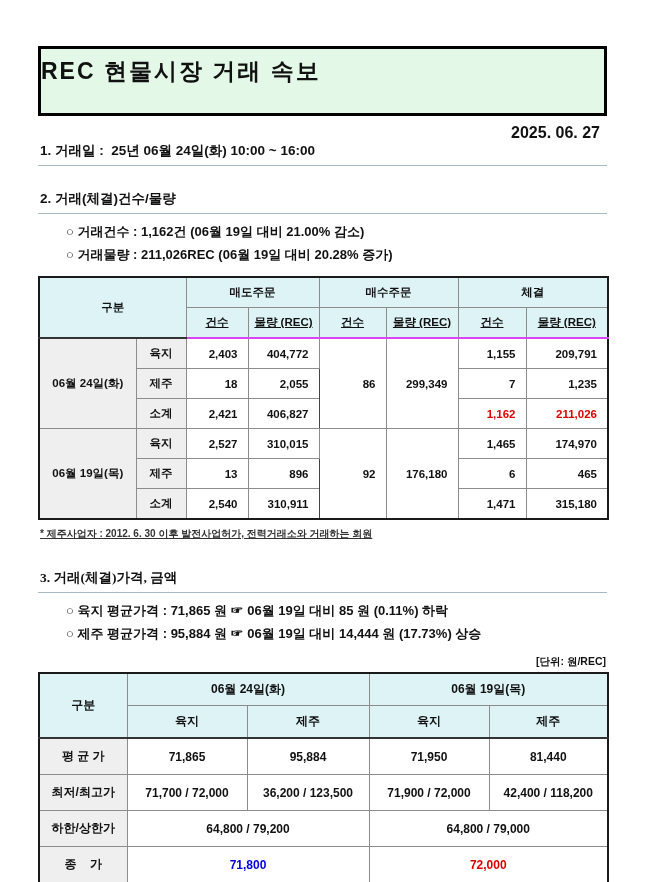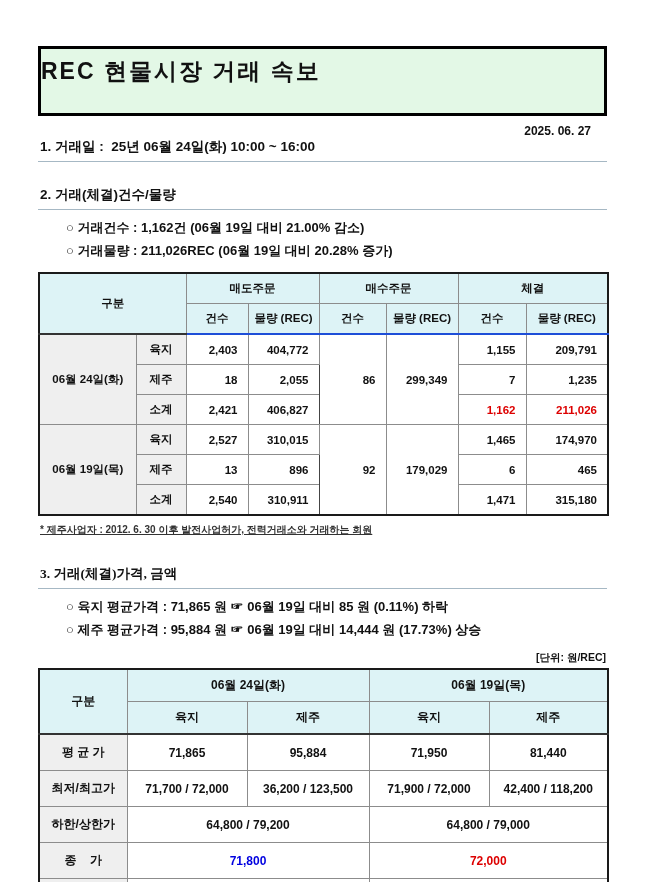--- a/index.html
+++ b/index.html
@@ -16,23 +16,23 @@
     border: 3px solid #000000;
     background: #e3f8e6;
     text-align: left;
     font-size: 23px;
     font-weight: 700;
     letter-spacing: 2px;
     padding: 7px 0 26px 0;
   }
   .doc-date {
     text-align: right;
-    font-size: 12px;
-    font-weight: 700;
-    margin: 8px 16px 0 0;
+    font-size: 16px;
+    font-weight: 700;
+    margin: 8px 7px 0 0;
   }
 
   .section-heading {
     font-size: 13.5px;
     font-weight: 700;
     border-bottom: 1.5px solid #a6b8c4;
     padding: 0 0 5px 2px;
     white-space: pre;
   }
   .sec1 { }
@@ -53,21 +53,21 @@
     table-layout: fixed;
     border: 2.5px solid #1a1a1a;
   }
   th, td { border: 1px solid #8c8c8c; }
 
   
   .t1 { font-size: 11.5px; }
   .t1 th { padding: 7px 2px; font-weight: 700; }
   .t1 td { padding: 7px 2px; font-weight: 700; }
   .t1 thead th { background: #ddf3f6; }
-  .t1 thead tr:last-child th { border-bottom: 2px solid #1d4ed8; }
+  .t1 thead tr:last-child th { border-bottom: 2px solid #d946ef; text-decoration: underline; }
   .t1 thead tr:first-child th.gubun { border-bottom: 2px solid #333333; }
   .lb { background: #efefef; text-align: center; }
   .t1 td.num { text-align: right; padding-right: 10px; }
   .gbdr { border-left: 1.5px solid #444444; }
   .red { color: #dd0000; }
   .blue { color: #0000e0; }
 
   .footnote {
     font-size: 10px;
     font-weight: 600;
@@ -159,21 +159,21 @@
         <td class="num">406,827</td>
         <td class="num gbdr red">1,162</td>
         <td class="num red">211,026</td>
       </tr>
       <tr>
         <td rowspan="3" class="lb">06월 19일(목)</td>
         <td class="lb">육지</td>
         <td class="num gbdr">2,527</td>
         <td class="num">310,015</td>
         <td rowspan="3" class="num gbdr">92</td>
-        <td rowspan="3" class="num">179,029</td>
+        <td rowspan="3" class="num">176,180</td>
         <td class="num gbdr">1,465</td>
         <td class="num">174,970</td>
       </tr>
       <tr>
         <td class="lb">제주</td>
         <td class="num gbdr">13</td>
         <td class="num">896</td>
         <td class="num gbdr">6</td>
         <td class="num">465</td>
       </tr>

